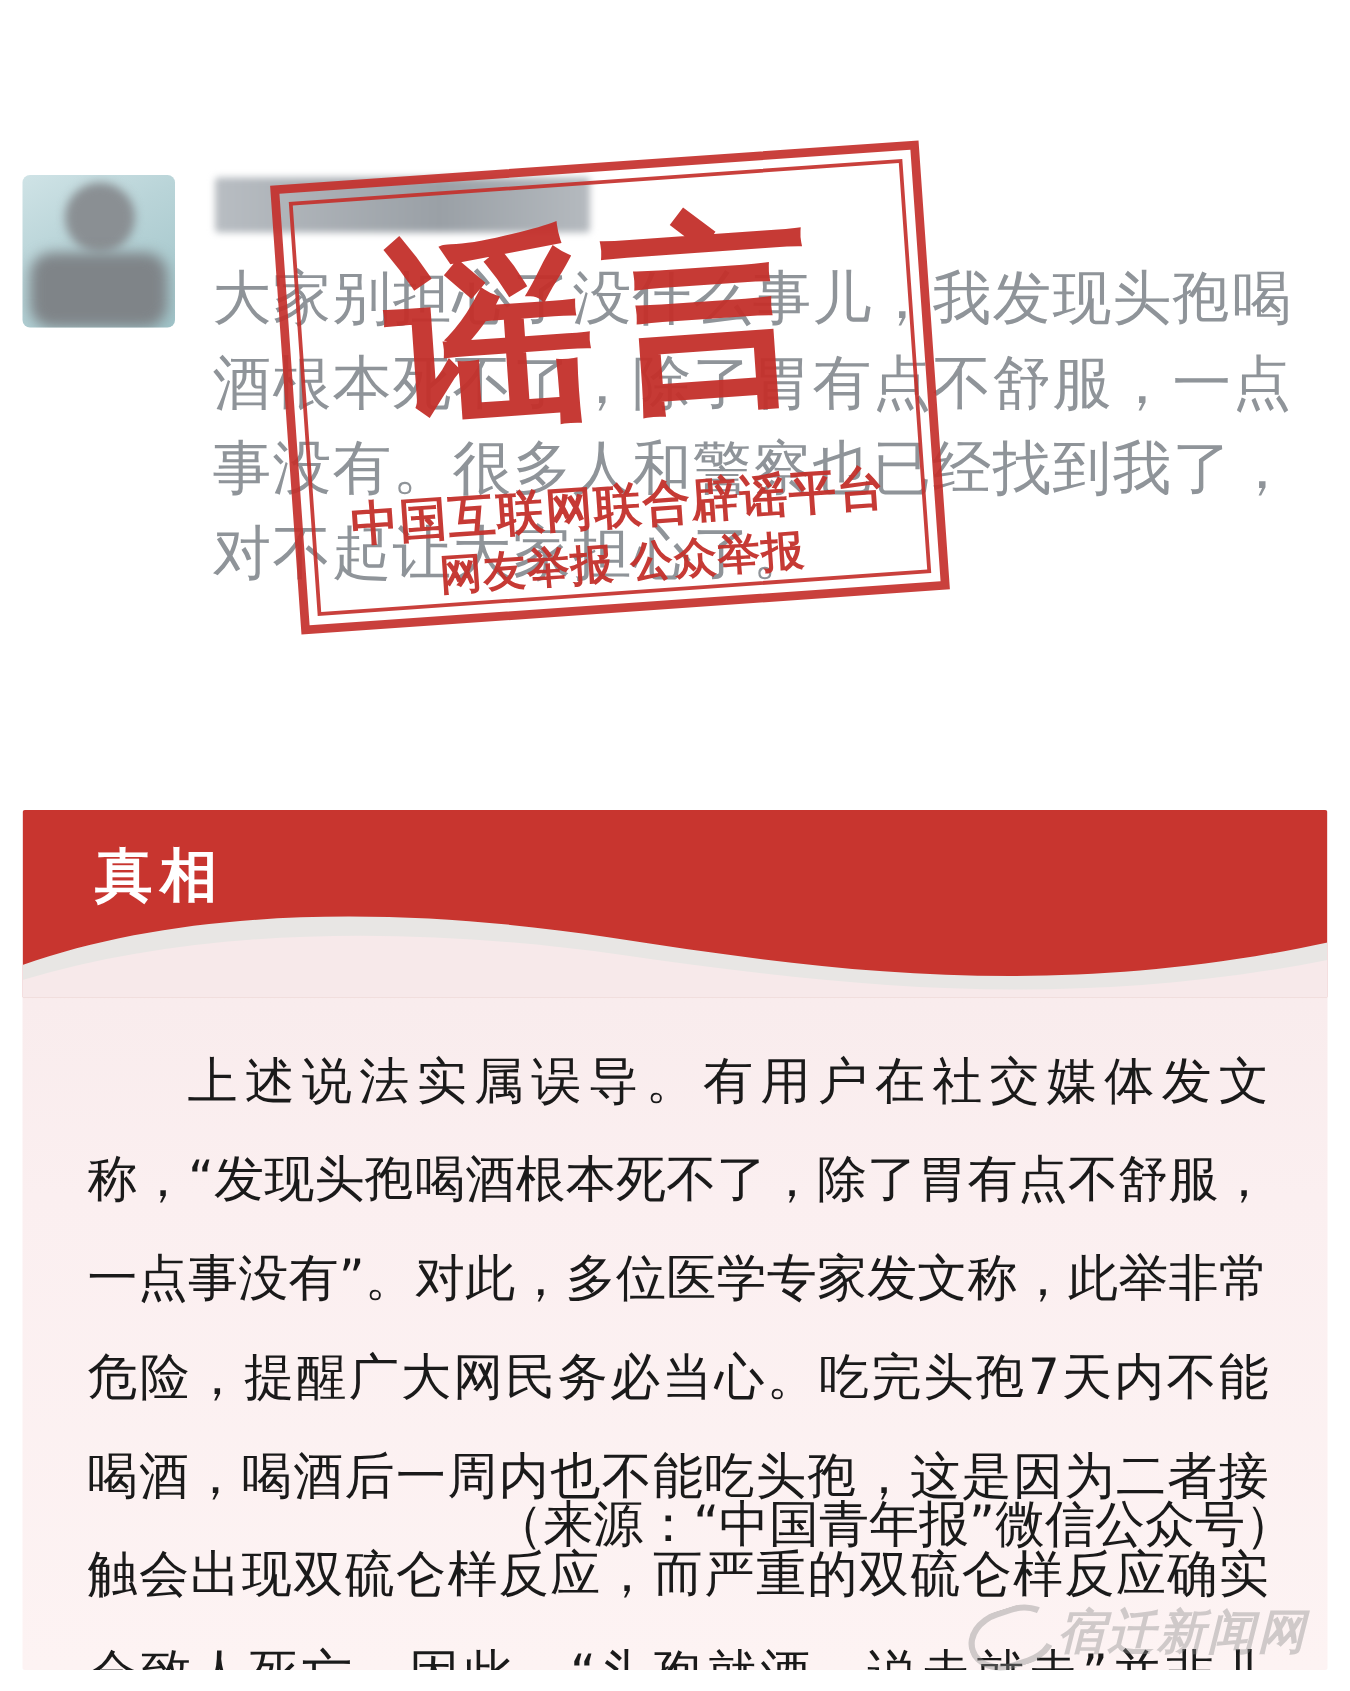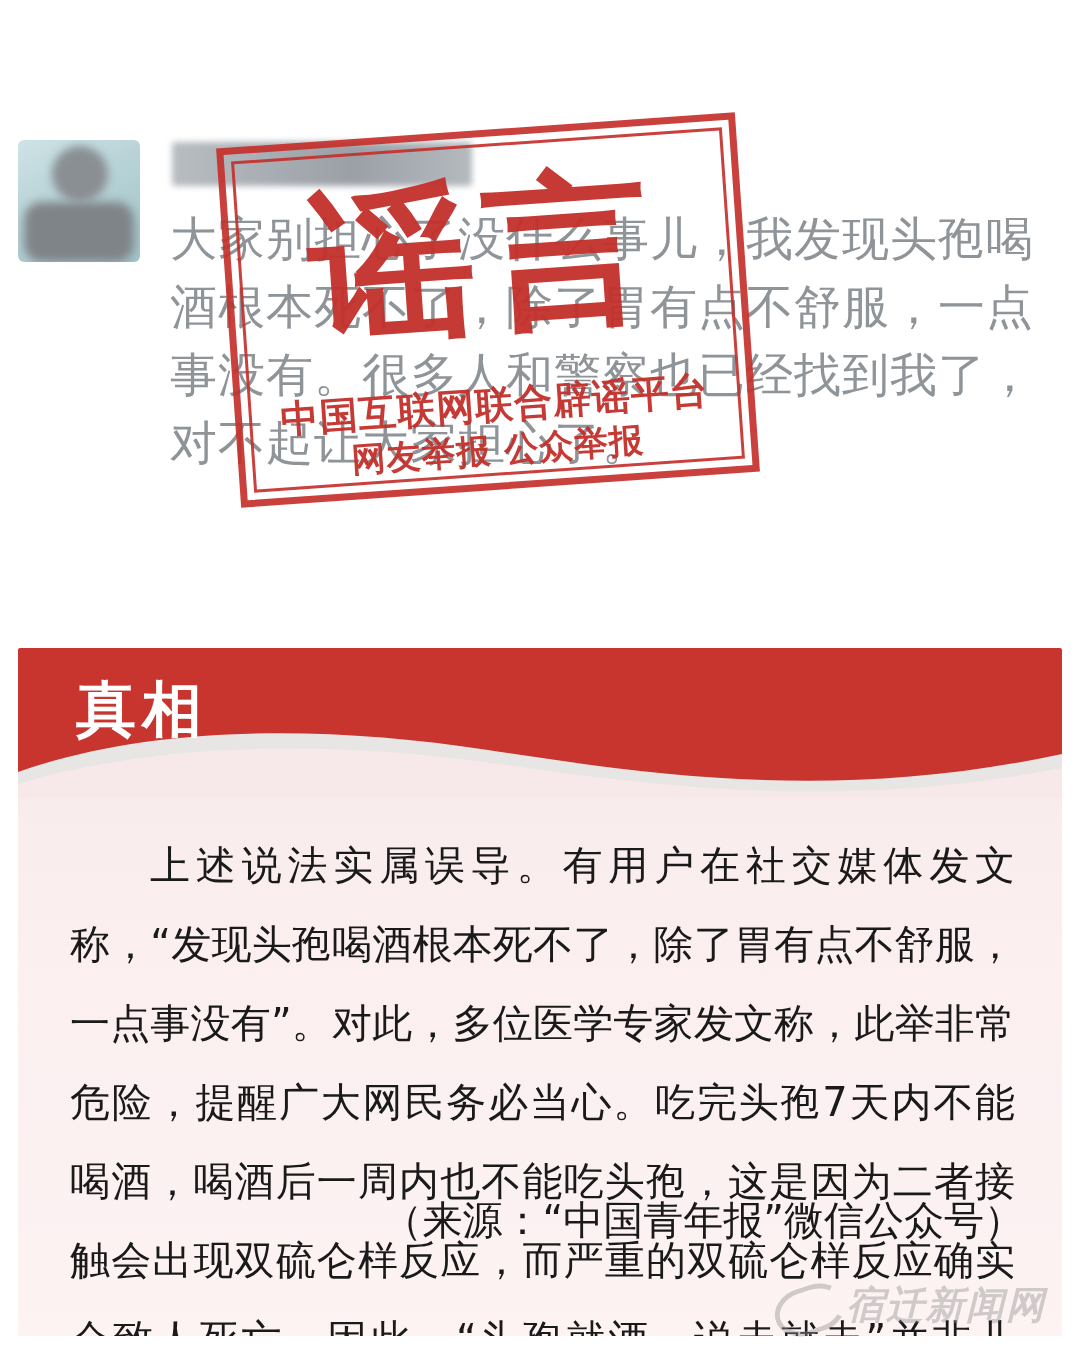--- a/index.html
+++ b/index.html
@@ -170,21 +170,21 @@
     position: absolute;
     left: 0;
     bottom: -2px;
     width: 100%;
     height: 86px;
   }
   .truth-title {
     position: absolute;
     left: 58px;
     top: 22px;
-    font-size: 60px;
+    font-size: 46px;
     font-weight: 700;
     color: #ffffff;
     letter-spacing: 6px;
     font-family: "DejaVu Sans", "Liberation Sans", sans-serif;
   }
 
   .truth-body {
     position: absolute;
     left: 52px;
     top: 178px;
@@ -192,21 +192,21 @@
     font-size: 40px;
     line-height: 79px;
     color: #1a1a1a;
     text-align: justify;
     text-indent: 80px;
     font-family: "DejaVu Sans", "Liberation Sans", sans-serif;
   }
 
   .truth-source {
     position: absolute;
-    right: 56px;
+    right: 44px;
     top: 1192px;
     font-size: 40px;
     line-height: 56px;
     color: #1a1a1a;
     margin-left: 39px;
   }
 
   
   .watermark {
     position: absolute;

